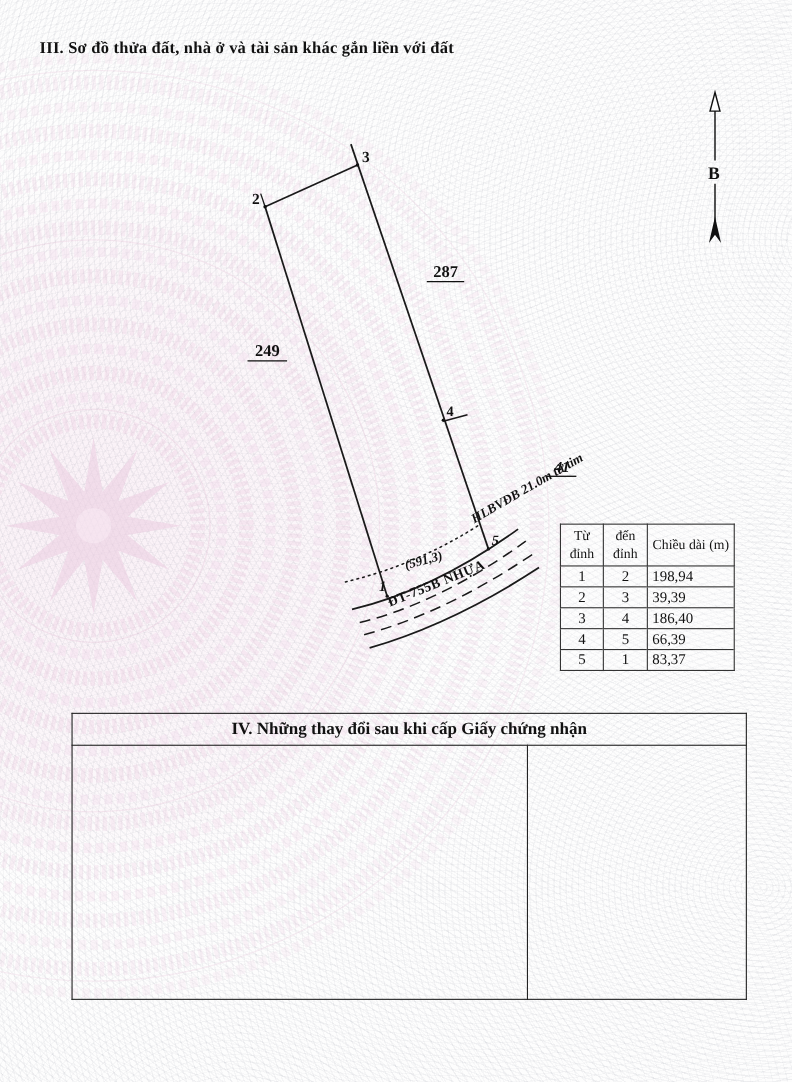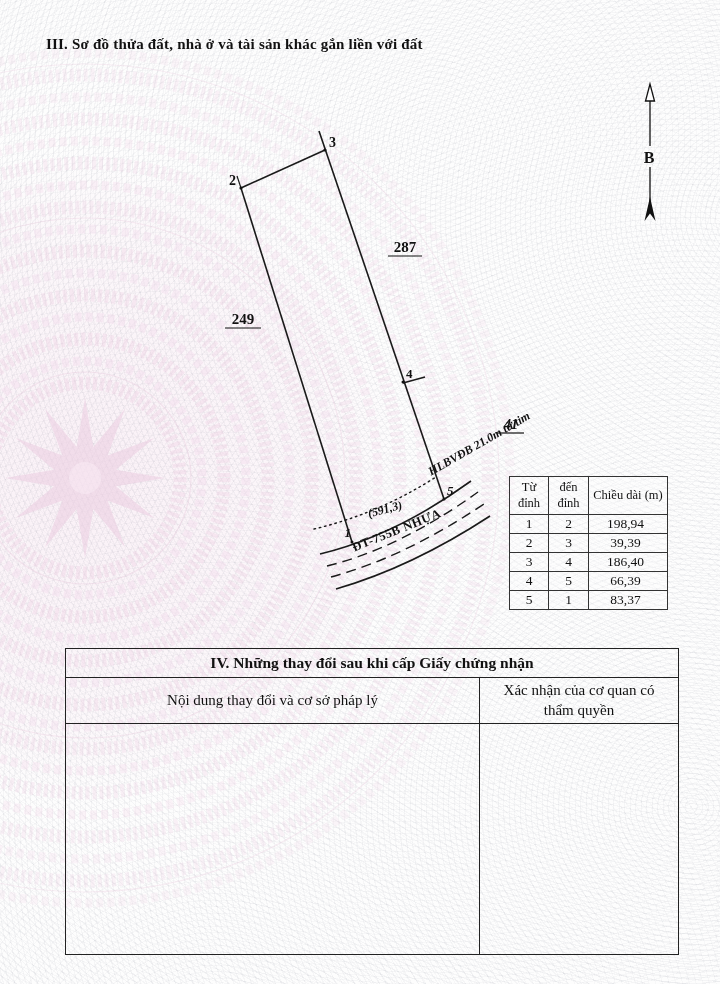--- a/index.html
+++ b/index.html
@@ -16,38 +16,38 @@
       repeating-radial-gradient(circle at 60% 14%, rgba(100,105,125,0.038) 0 1px, transparent 1px 6px),
       repeating-radial-gradient(circle at 96% 82%, rgba(100,105,125,0.05) 0 1.2px, transparent 1.2px 5.5px),
       repeating-radial-gradient(circle at 30% 112%, rgba(100,105,125,0.04) 0 1px, transparent 1px 6.5px),
       radial-gradient(circle 440px at 85px 478px, rgba(242,212,231,0.32), rgba(242,212,231,0.12) 60%, transparent 73%);
   }
   .wm-svg{position:absolute; inset:0; z-index:0; pointer-events:none;}
   .diagram-svg{position:absolute; inset:0; z-index:1;}
   .dlabel{font-family:"Liberation Serif","DejaVu Serif",serif; fill:#111;}
 
   .sec3-title{
-    position:absolute; left:46px; top:36px; z-index:2;
+    position:absolute; left:36px; top:36px; z-index:2;
     font-size:15px; font-weight:bold; letter-spacing:0.2px; white-space:nowrap;
   }
 
   .seg-table{
     position:absolute; left:509px; top:476px; z-index:2;
     border-collapse:collapse; background:rgba(255,255,255,0.25);
   }
   .seg-table th, .seg-table td{ border:1.2px solid #333; }
   .seg-table th{
     font-weight:normal; font-size:12.5px; line-height:1.25;
     padding:3px 2px; text-align:center;
   }
   .seg-table td{
     font-size:13.5px; height:18px; text-align:center; padding:0 4px;
     border-bottom:1px dashed #777;
   }
-  .seg-table td.len{ text-align:center; padding-right:9px; min-width:62px; }
+  .seg-table td.len{ text-align:left; padding-right:9px; min-width:62px; }
   .seg-table tr:last-child td{ border-bottom:1.2px solid #333; }
   .seg-table thead th{ border-bottom:1.2px solid #333; }
 
   .sec4-table{
     position:absolute; left:65px; top:648px; width:613px; z-index:2;
     border-collapse:collapse; table-layout:fixed;
   }
   .sec4-table th, .sec4-table td{ border:1.5px solid #222; vertical-align:middle; }
   .sec4-table .t-title{
     height:26px; font-size:15.5px; font-weight:bold; text-align:center; padding:1px 4px;
@@ -186,23 +186,19 @@
   <table class="sec4-table">
     <colgroup>
         <col style="width:414px">
         <col style="width:199px">
       </colgroup>
     <tbody>
       <tr>
         <td class="t-title" colspan="2">IV. Những thay đổi sau khi cấp Giấy chứng nhận</td>
       </tr>
       <tr>
-        <td class="t-head">Nội dung thay đổi và cơ sở pháp lý</td>
-        <td class="t-head">Xác nhận của cơ quan có thẩm quyền</td>
-      </tr>
-      <tr>
         <td class="t-body"></td>
         <td class="t-body"></td>
       </tr>
     </tbody>
   </table>
 
 </div>
 
 </body></html>

